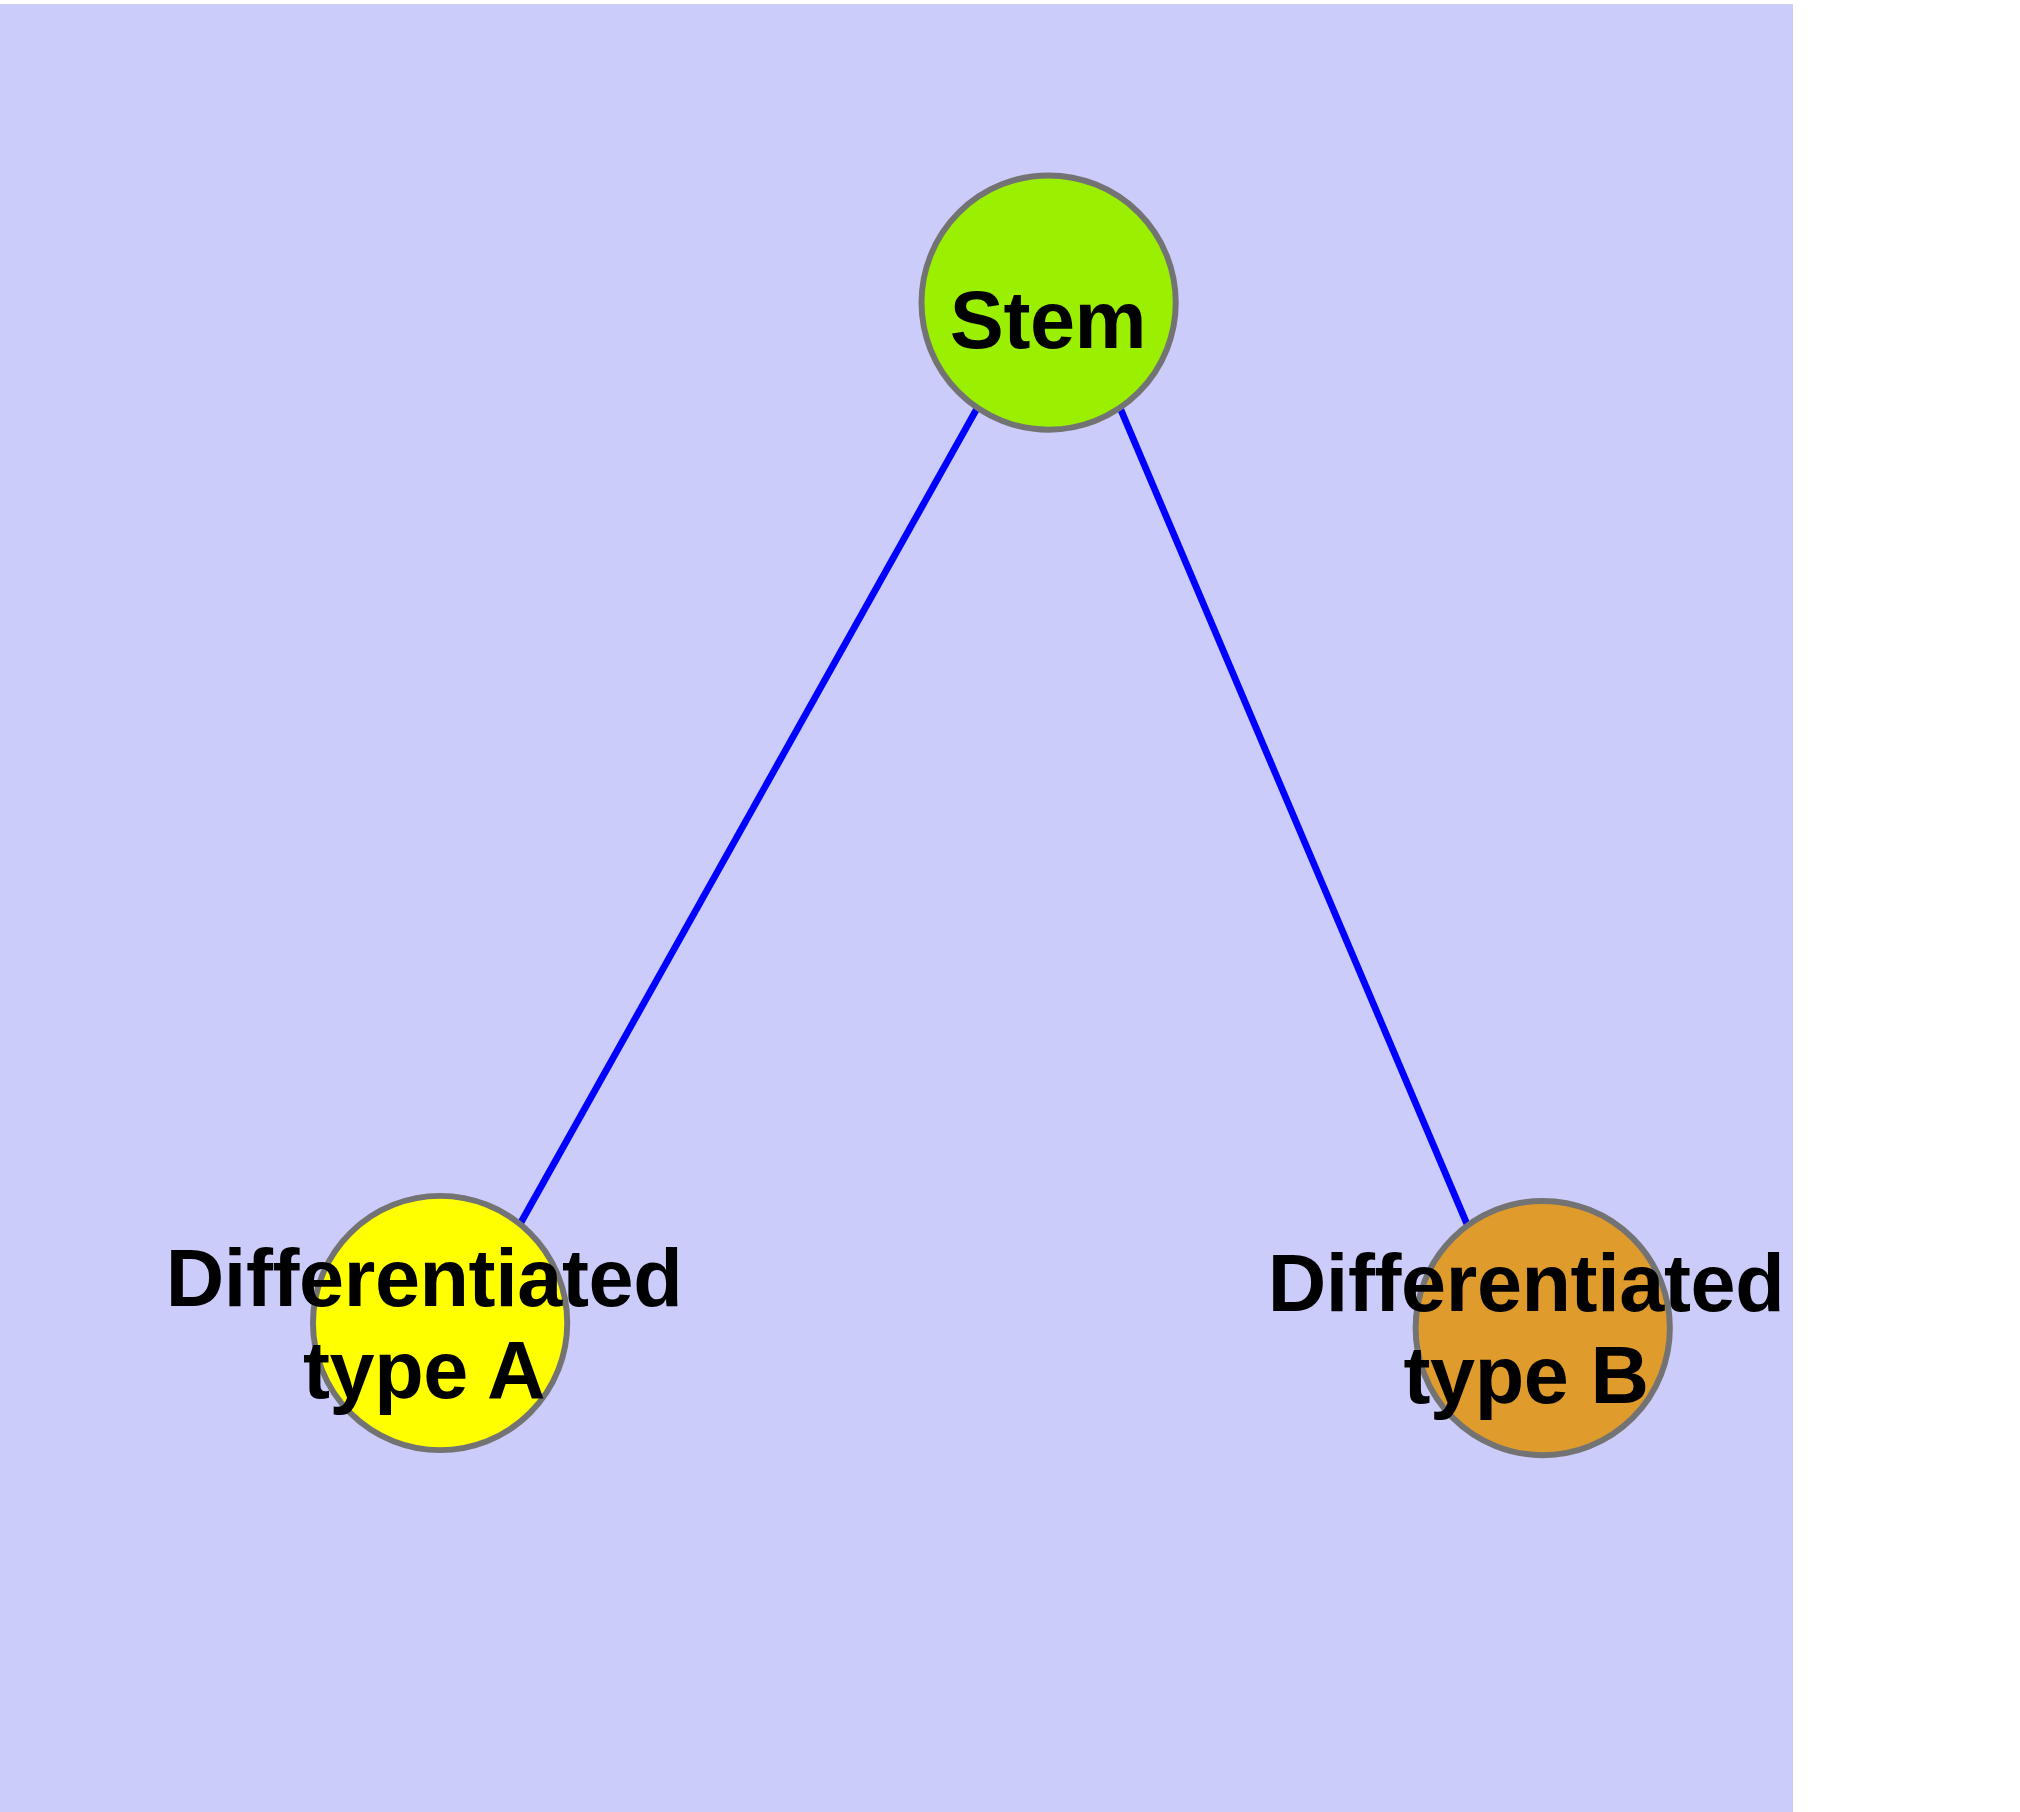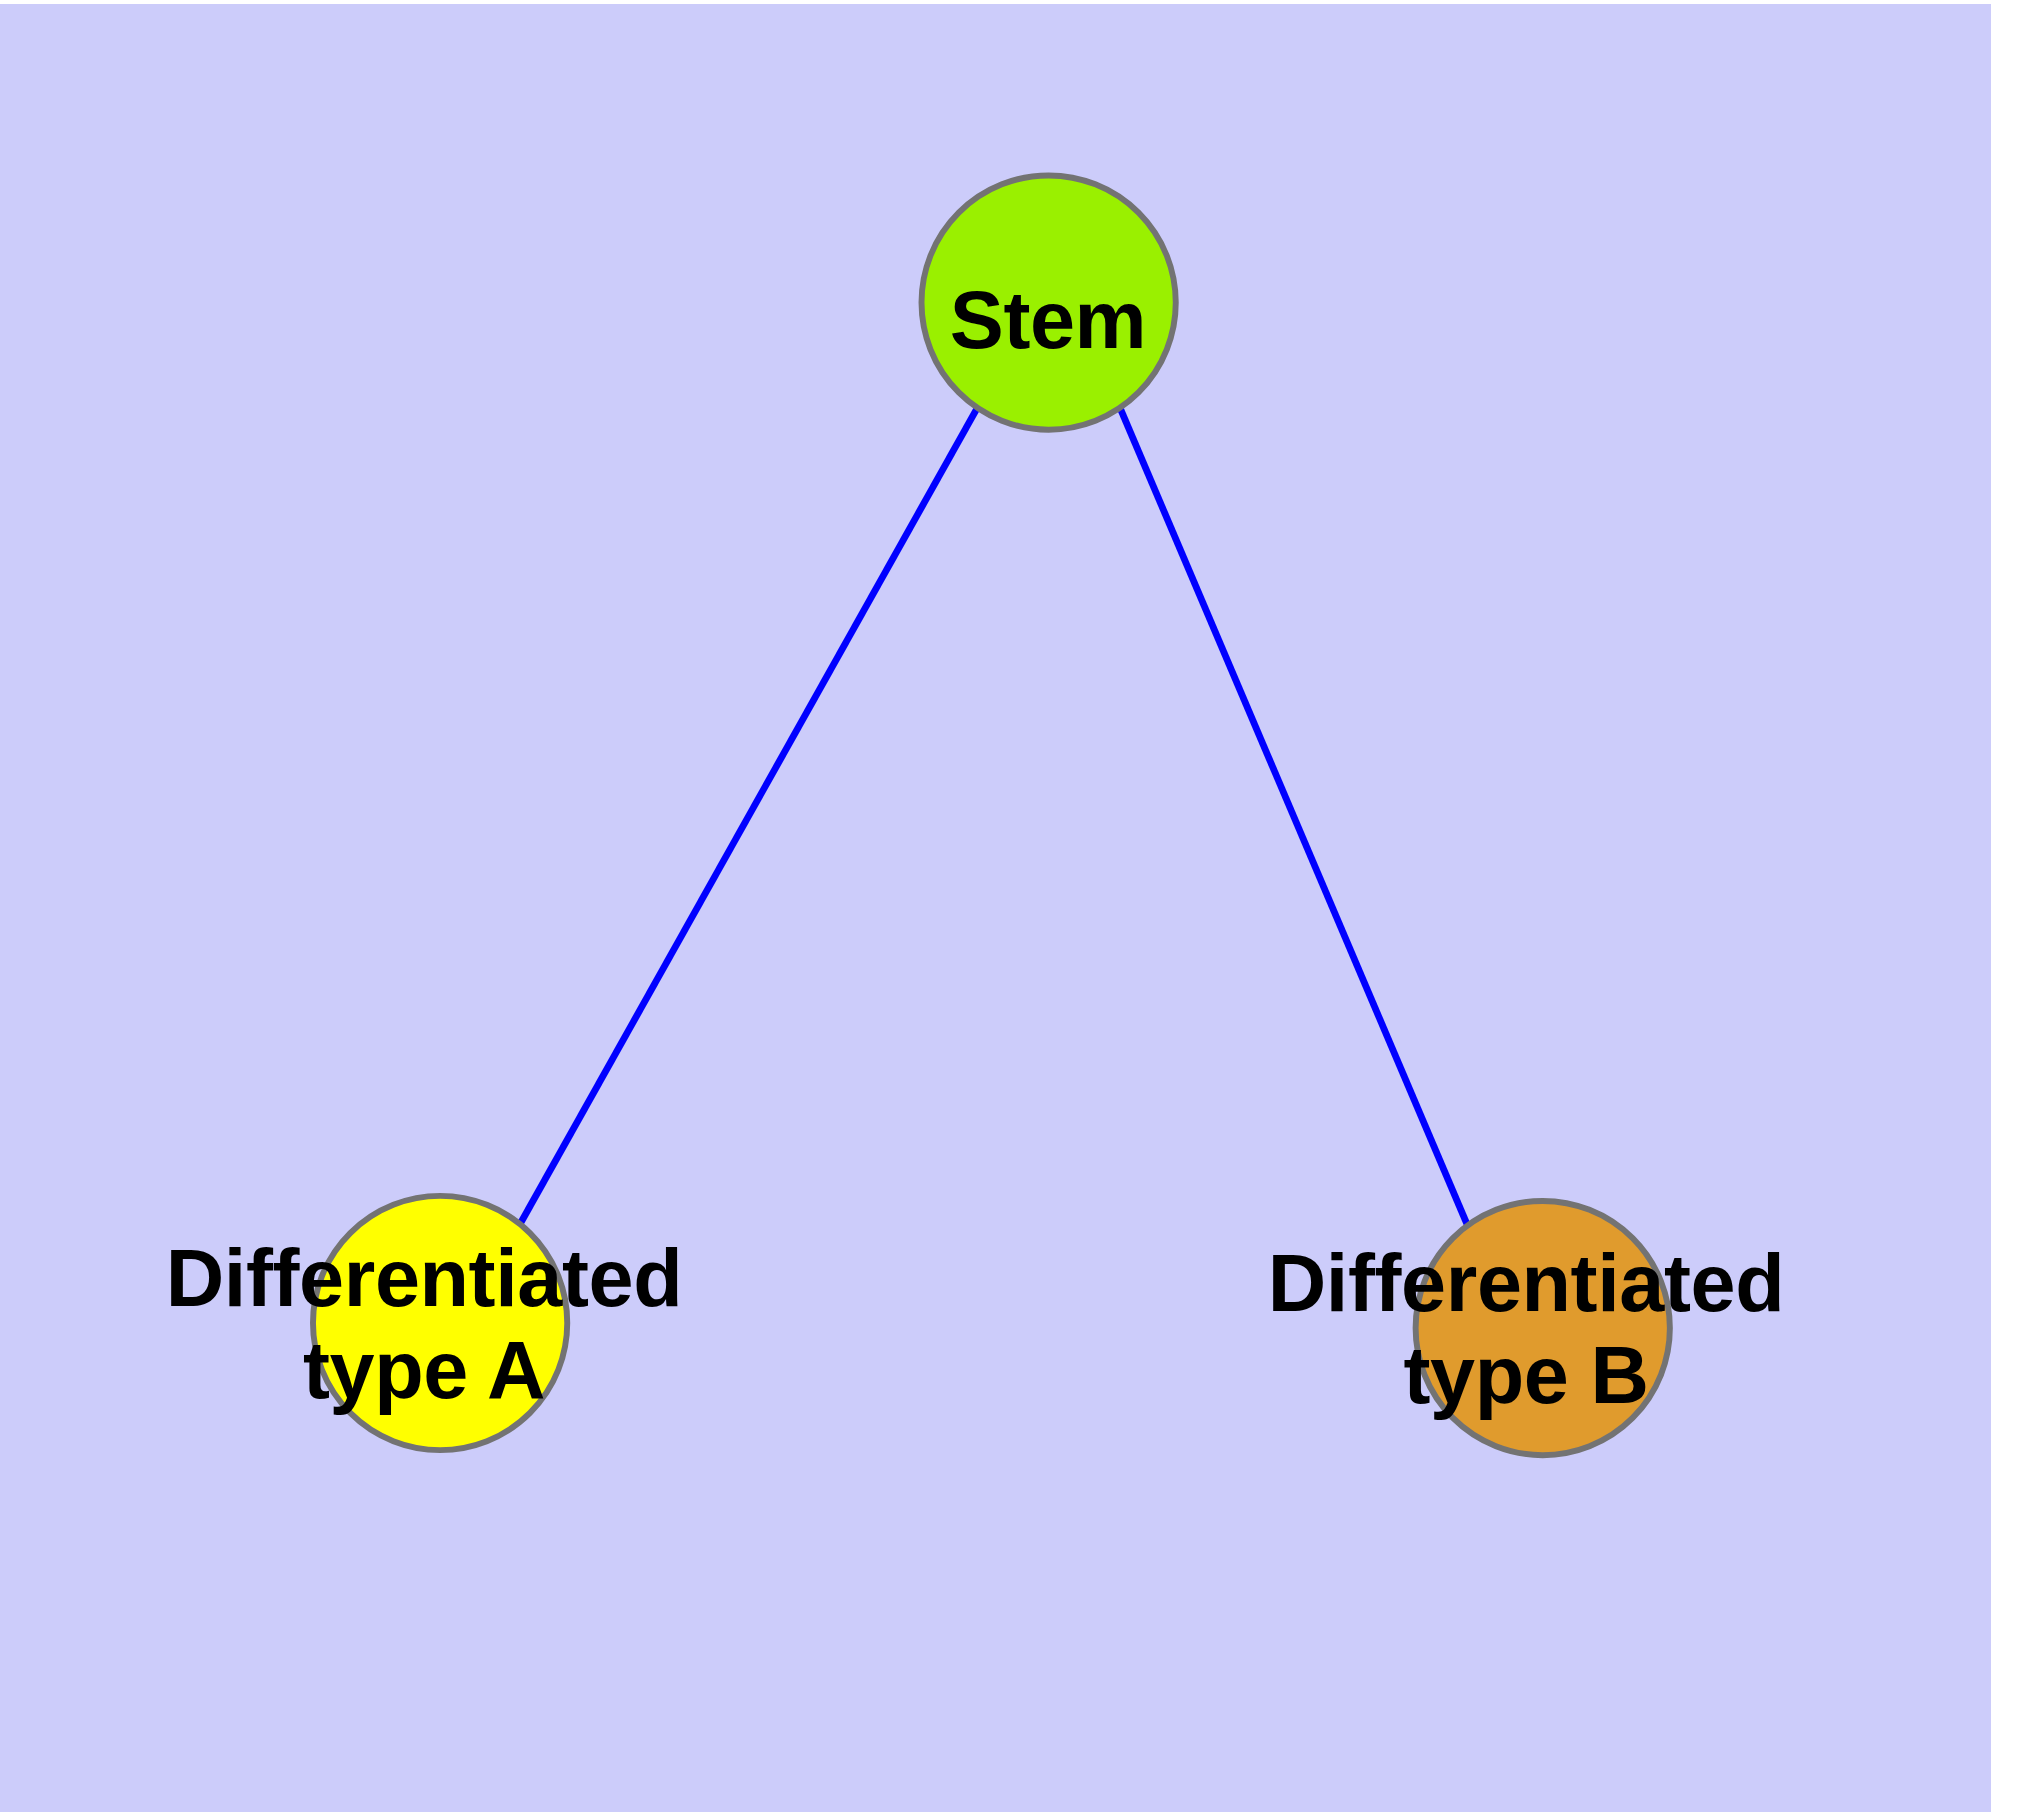--- a/index.html
+++ b/index.html
@@ -2,21 +2,21 @@
 <html style="font-size:13.6px"><head>
 <meta charset="utf-8">
 <style>
   html, body {
     margin: 0;
     padding: 0;
     background: #ffffff;
   }
   #canvas {
     position: relative;
-    width: 1991px;
+    width: 1793px;
     height: 1812px;
     overflow: hidden;
     background: #ffffff;
     font-family: "Liberation Sans", sans-serif;
   }
   #plot-bg {
     position: absolute;
     left: 0;
     top: 4.2px;
     width: 2021px;

